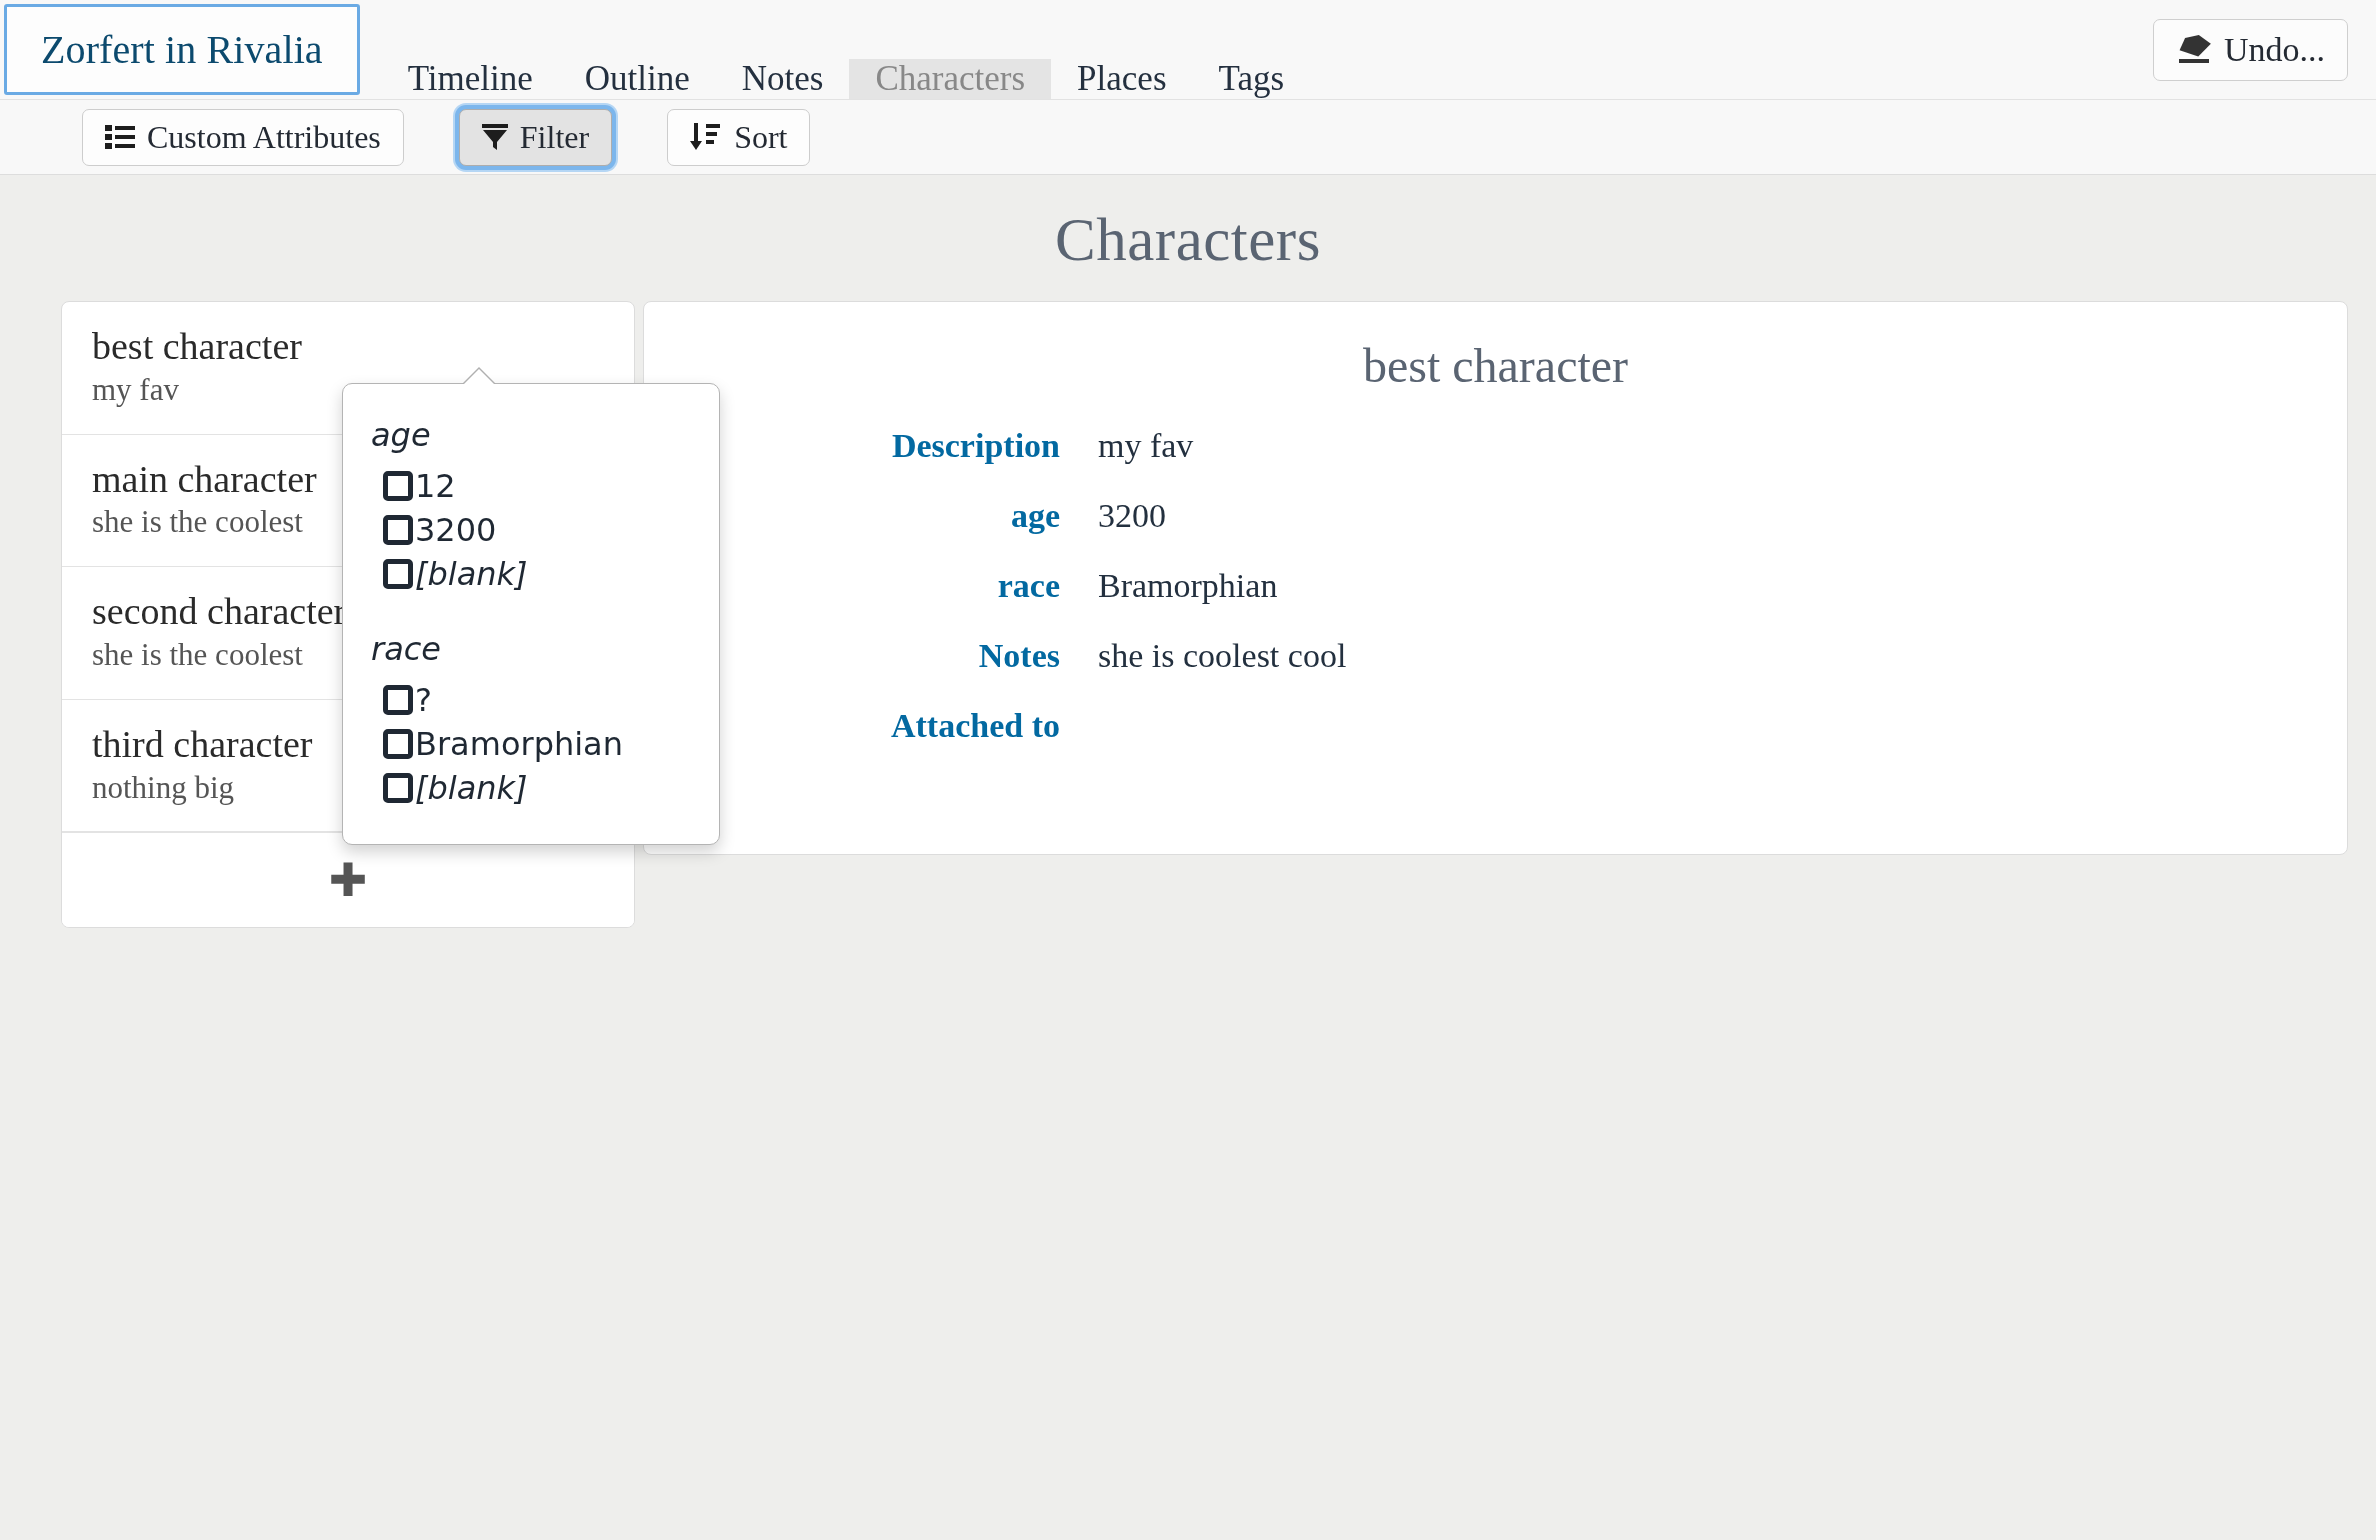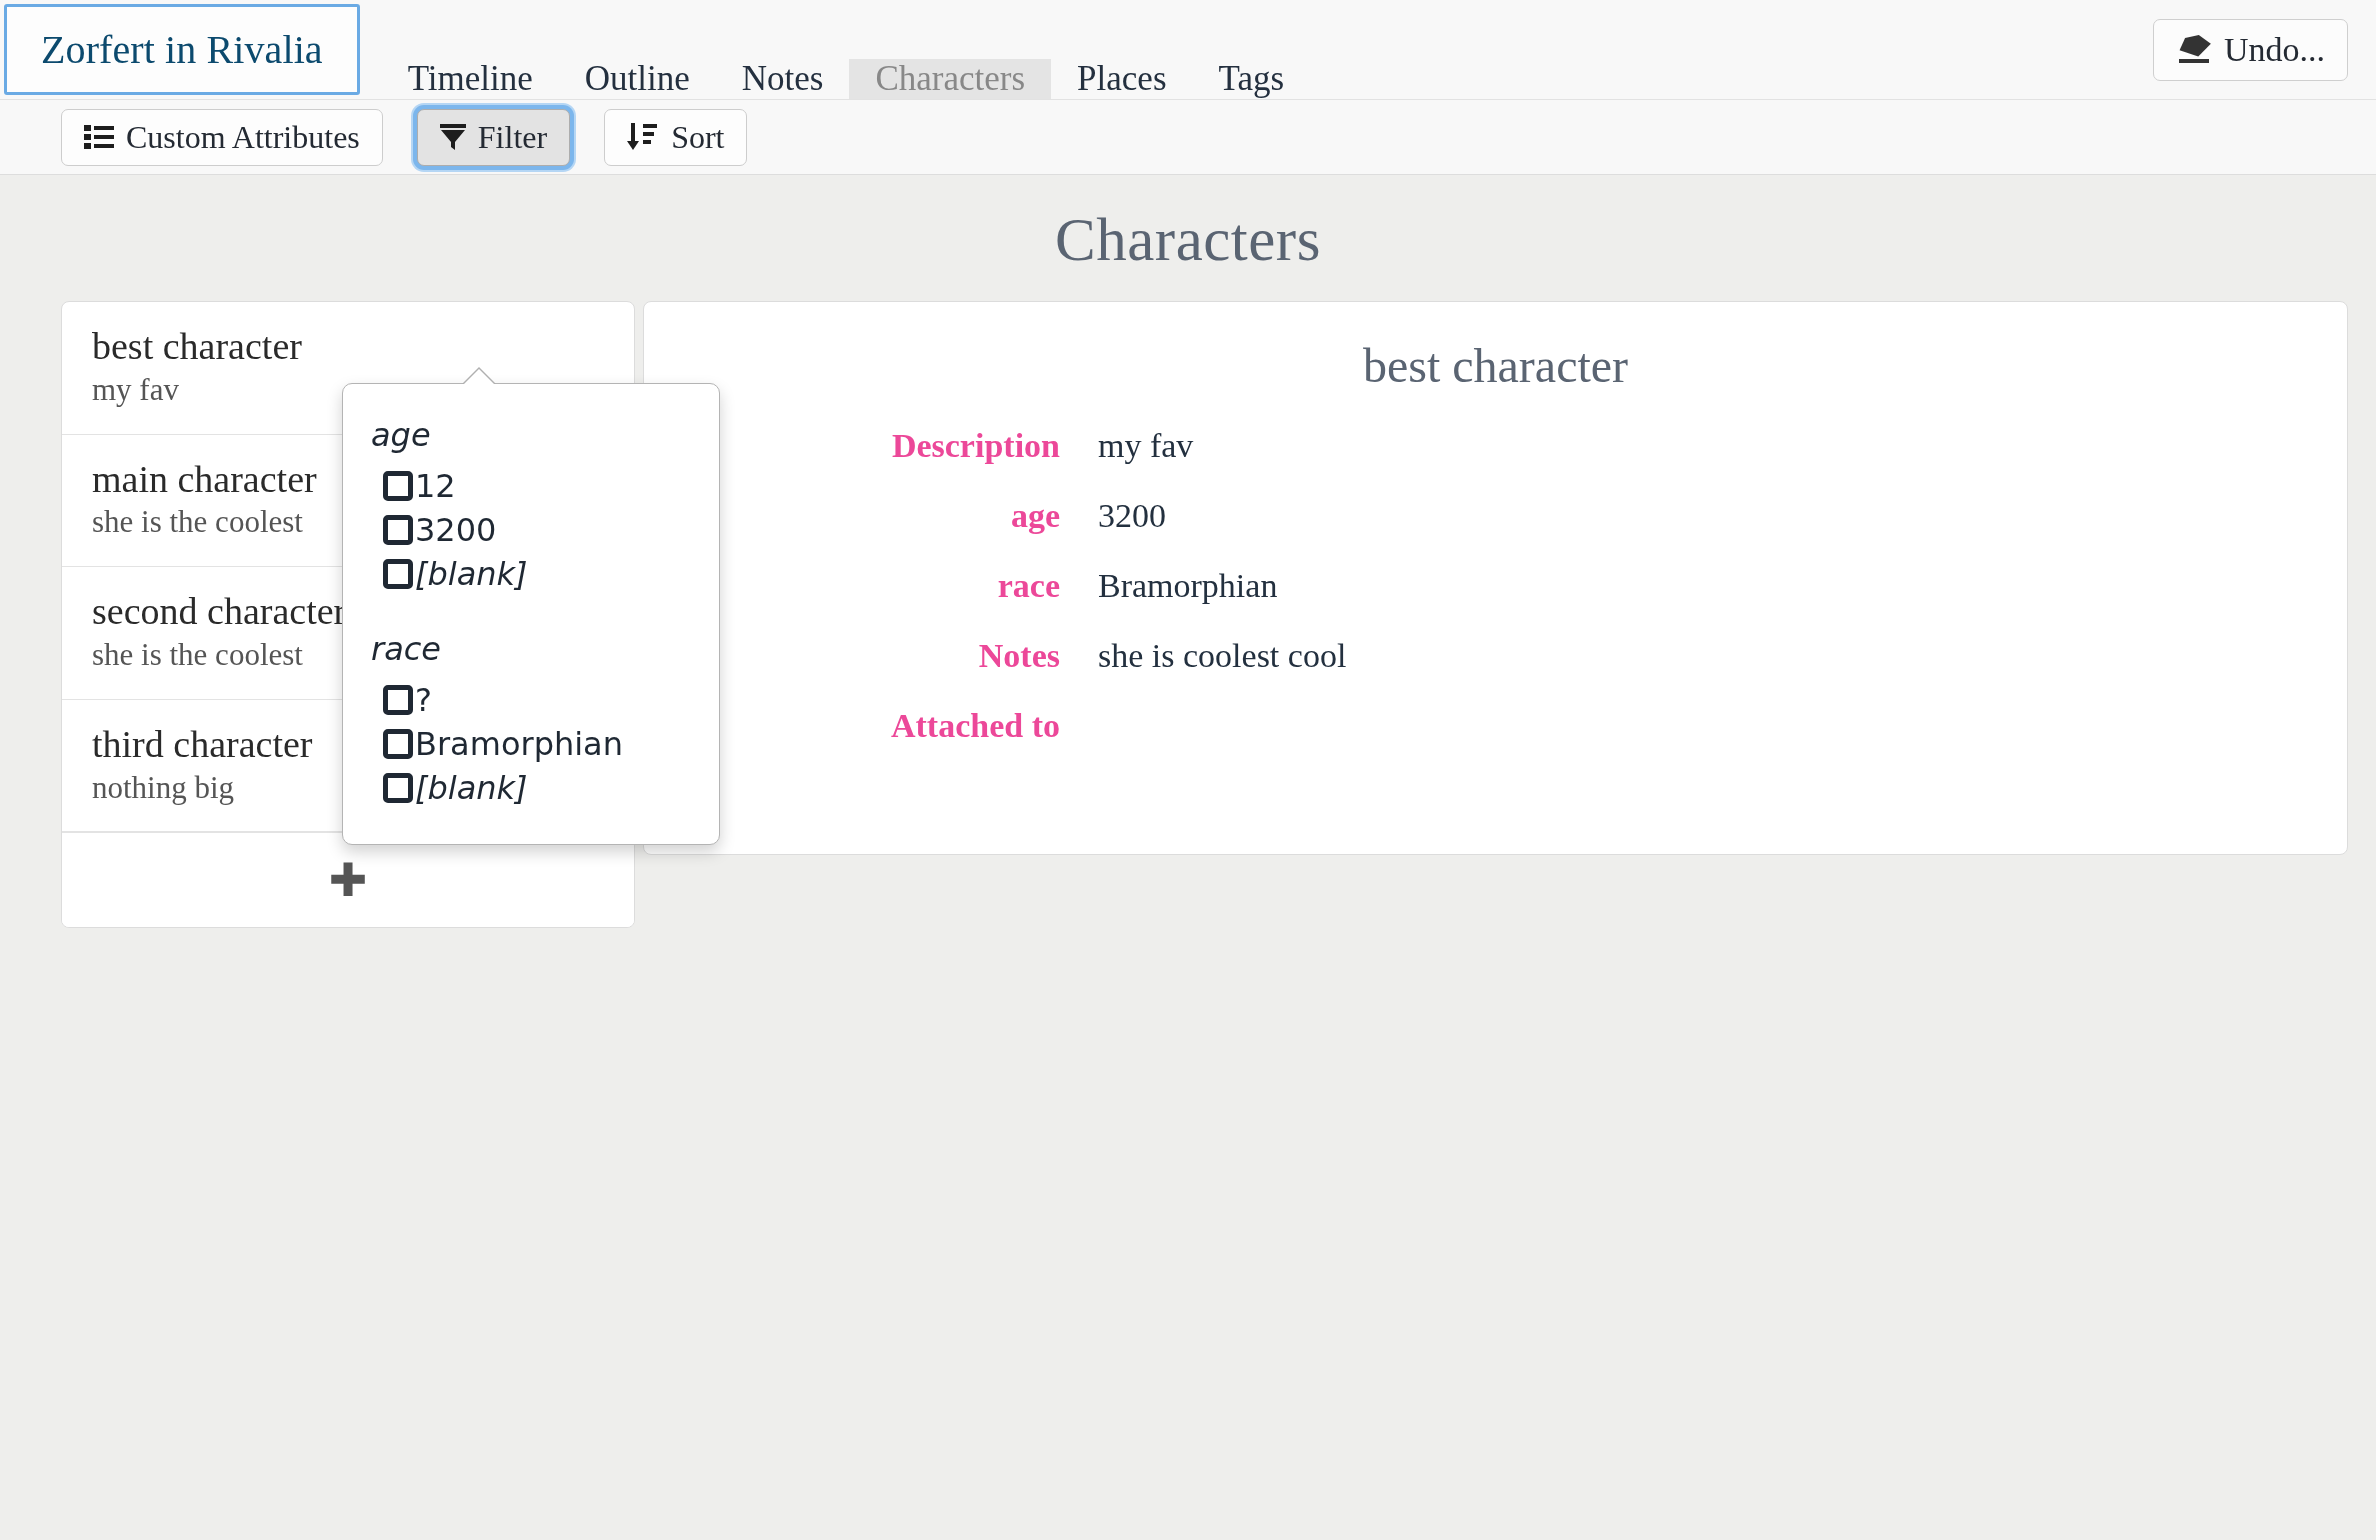--- a/index.html
+++ b/index.html
@@ -107,20 +107,21 @@
     gap: 12px;
     background: #fdfdfd;
     border: 1px solid #cdcdcd;
     border-radius: 7px;
     padding: 9px 22px;
     font-size: 32px;
     color: #242a33;
     cursor: pointer;
     white-space: nowrap;
     height: 57px;
+    margin-left: 21px;
   }
 
   .tool-btn.pressed {
     background: #e3e3e3;
     border-color: #adadad;
     box-shadow: 0 0 0 4px #7cb6ec, 0 0 0 6px #b5d6f4;
   }
 
   .icon { display: inline-block; line-height: 0; }
 
@@ -218,21 +219,21 @@
     align-items: baseline;
     margin-bottom: 32px;
   }
 
   .field-label {
     width: 416px;
     flex: 0 0 416px;
     text-align: right;
     font-size: 34px;
     font-weight: bold;
-    color: #ec4899;
+    color: #0369a1;
     padding-right: 0;
   }
 
   .field-value {
     flex: 1 1 auto;
     padding-left: 38px;
     font-size: 34px;
     color: #23303f;
   }
 

